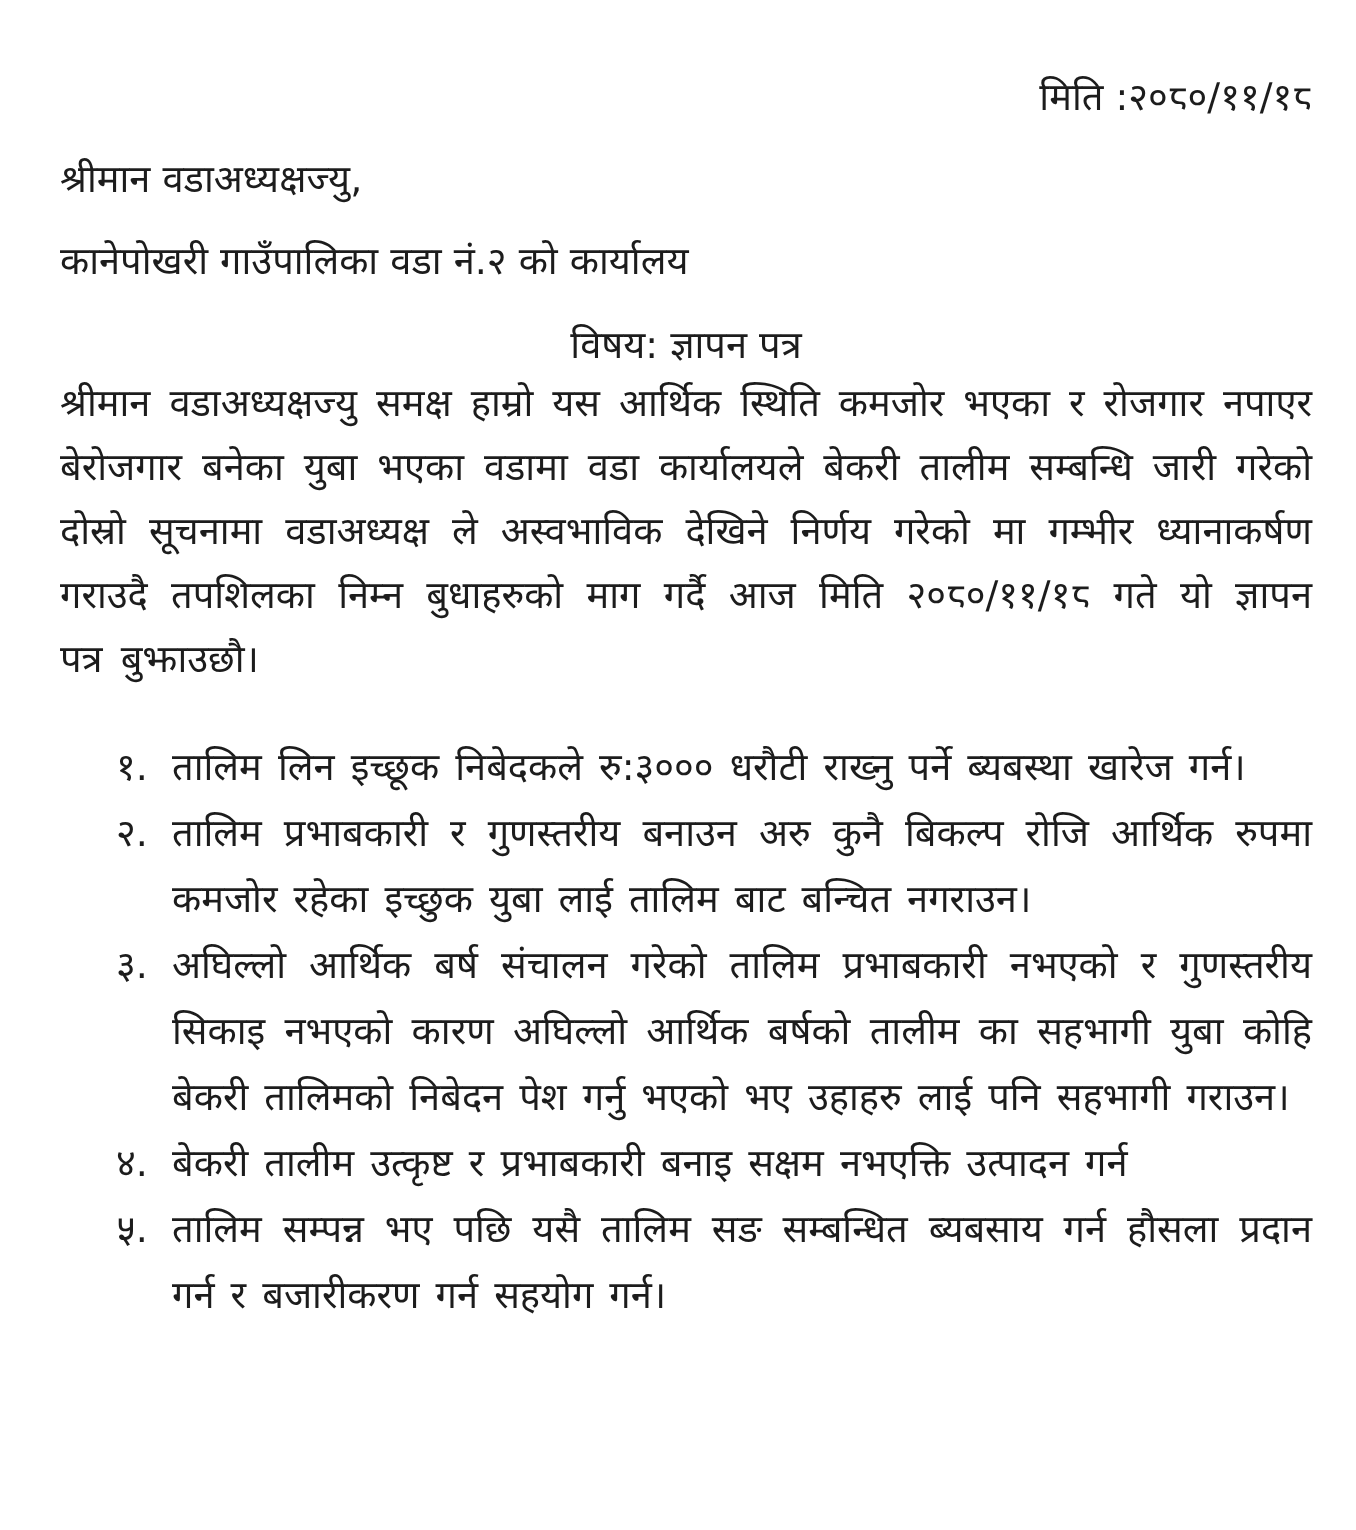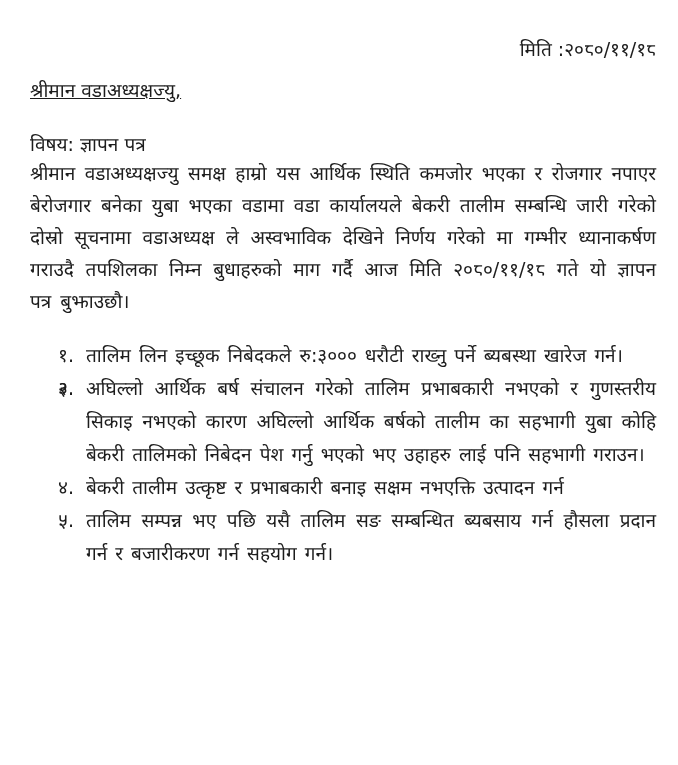--- a/index.html
+++ b/index.html
@@ -20,27 +20,27 @@
     padding: 0 22px 0 30px;
   }
   .date-line {
     margin-top: 36px;
     text-align: right;
     line-height: 26px;
   }
   .recipient-line {
     margin-top: 16px;
     line-height: 25px;
-    text-decoration: underline;
   }
   .recipient-block {
     margin-top: 10px;
   }
   .subject-line {
-    margin-top: 28px;
+    margin-top: 16px;
+    text-align: center;
     line-height: 26px;
   }
   .body-paragraph {
     line-height: 32px;
     text-align: justify;
     word-spacing: 3px;
   }
   .list-heading {
     margin-top: 40px;
     line-height: 26px;
@@ -64,34 +64,36 @@
 </style>
 </head>
 <body>
 
 <div class="page">
 
   <div class="date-line">मिति :२०८०/११/१८</div>
 
   <div class="recipient-block">
     <div class="recipient-line">श्रीमान वडाअध्यक्षज्यु,</div>
+    <div class="recipient-line">कानेपोखरी गाउँपालिका वडा नं.२ को कार्यालय</div>
   </div>
 
   <div class="subject-line">विषय: ज्ञापन पत्र</div>
 
   <div class="body-paragraph">श्रीमान वडाअध्यक्षज्यु समक्ष हाम्रो यस आर्थिक स्थिति कमजोर भएका र रोजगार नपाएर बेरोजगार बनेका युबा भएका वडामा वडा कार्यालयले बेकरी तालीम सम्बन्धि जारी गरेको दोस्रो सूचनामा वडाअध्यक्ष ले अस्वभाविक देखिने निर्णय गरेको मा गम्भीर ध्यानाकर्षण गराउदै तपशिलका निम्न बुधाहरुको माग गर्दै आज मिति २०८०/११/१८ गते यो ज्ञापन पत्र बुझाउछौ।</div>
 
 
   <div class="demand-list">
     <div class="demand-item">
       <span class="demand-number">१.</span>
       <span>तालिम लिन इच्छूक निबेदकले रु:३००० धरौटी राख्नु पर्ने ब्यबस्था खारेज गर्न।</span>
     </div>
     <div class="demand-item">
       <span class="demand-number">२.</span>
+      <span>तालिम प्रभाबकारी र गुणस्तरीय बनाउन अरु कुनै बिकल्प रोजि आर्थिक रुपमा कमजोर रहेका इच्छुक युबा लाई तालिम बाट बन्चित नगराउन।</span>
     </div>
     <div class="demand-item">
       <span class="demand-number">३.</span>
       <span>अघिल्लो आर्थिक बर्ष संचालन गरेको तालिम प्रभाबकारी नभएको र गुणस्तरीय सिकाइ नभएको कारण अघिल्लो आर्थिक बर्षको तालीम का सहभागी युबा कोहि बेकरी तालिमको निबेदन पेश गर्नु भएको भए उहाहरु लाई पनि सहभागी गराउन।</span>
     </div>
     <div class="demand-item">
       <span class="demand-number">४.</span>
       <span>बेकरी तालीम उत्कृष्ट र प्रभाबकारी बनाइ सक्षम नभएक्ति उत्पादन गर्न</span>
     </div>
     <div class="demand-item">

